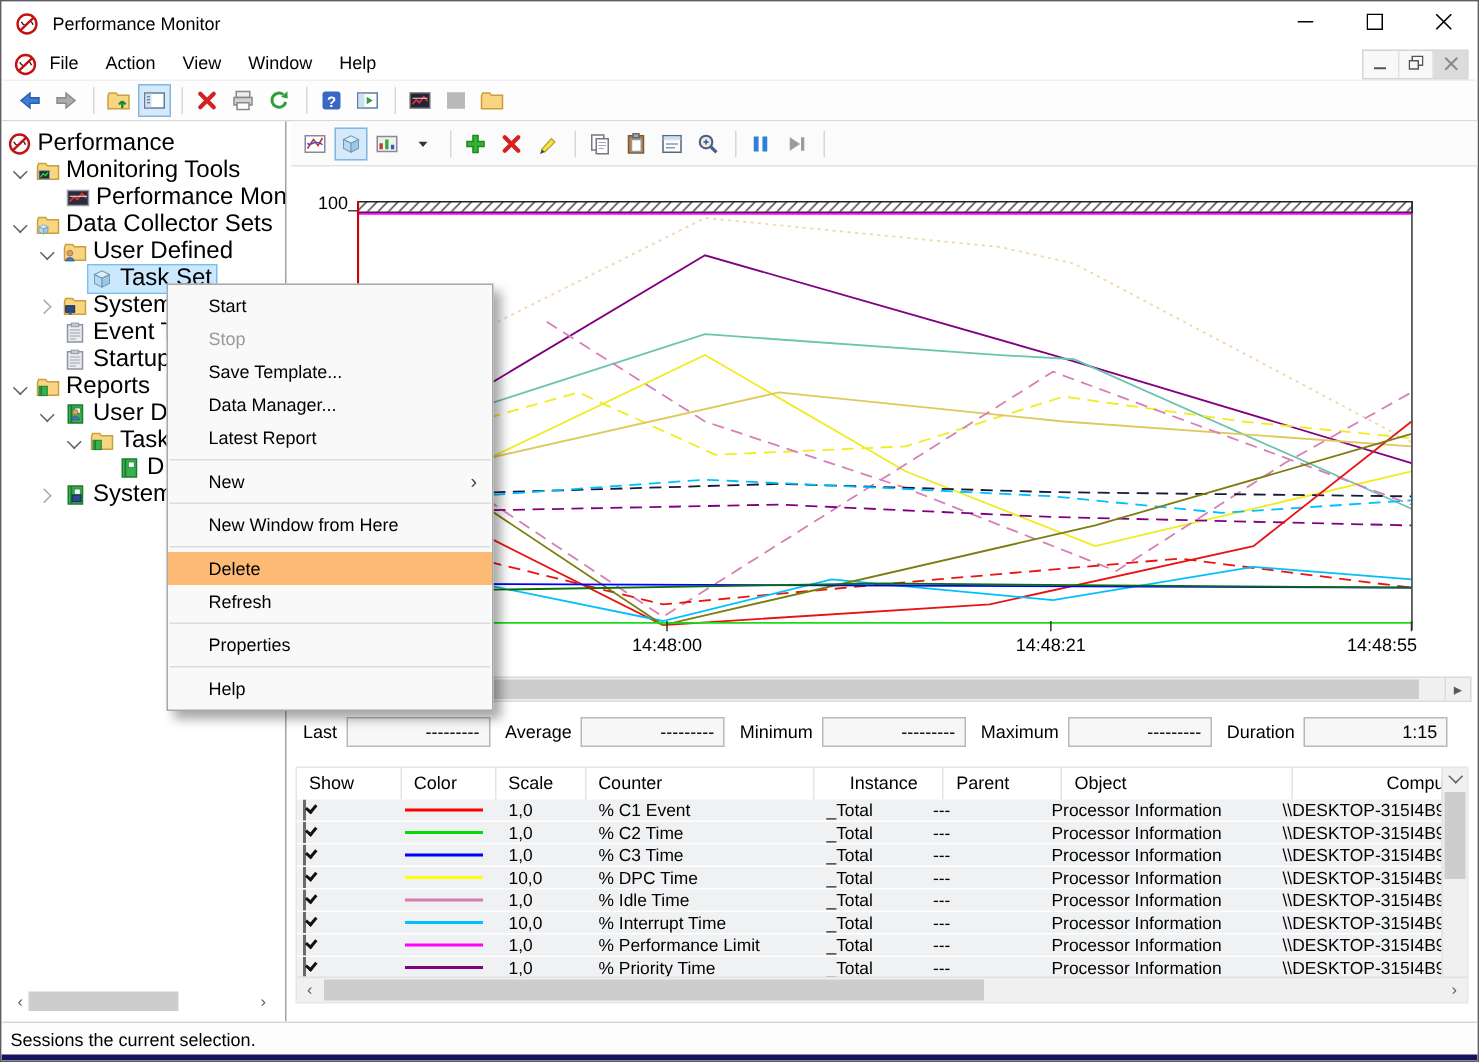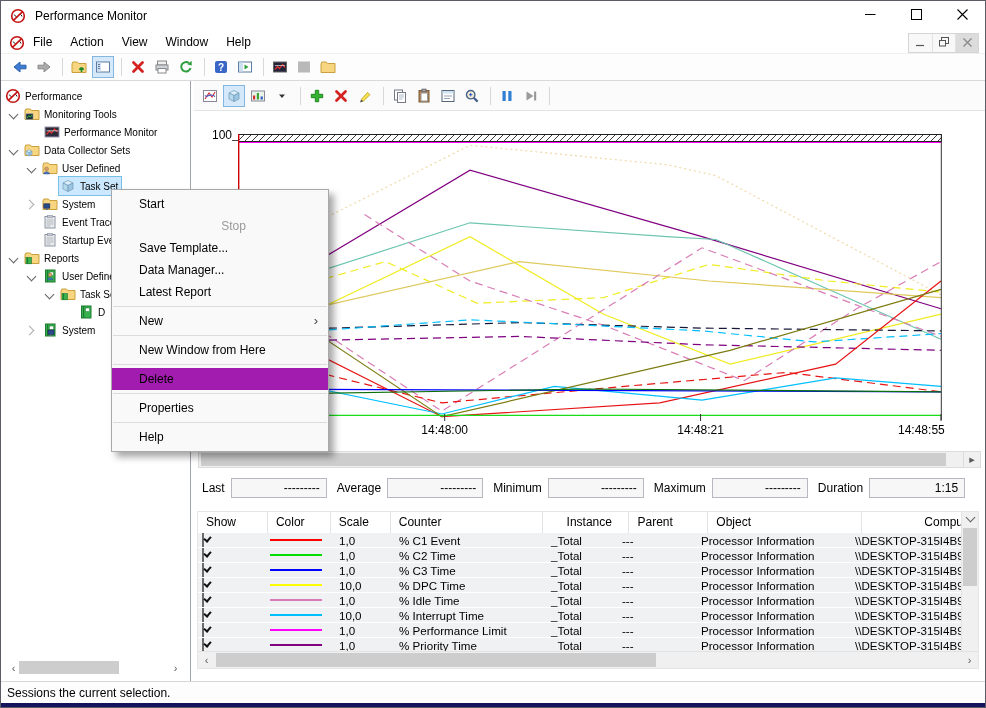--- a/index.html
+++ b/index.html
@@ -29,21 +29,21 @@
   .tb-btn.sel { background:#d5e9fa; border:1px solid #84b7e0; }
   .tb-sep { width:1px; height:18px; background:#d8d8d8; margin:0 5px; }
 
   
   .tree-panel { position:absolute; left:0; top:80px; width:190px; bottom:26px; background:#fff; border-right:1px solid #9fa4ab; overflow:hidden; }
   .tree-row { position:absolute; left:0; right:0; height:18px; display:flex; align-items:center; white-space:nowrap; }
   .tree-chev { position:absolute; width:14px; height:14px; top:2px; }
   .tree-body { position:absolute; display:flex; align-items:center; height:18px; padding:0 3px 0 1px; }
   .tree-body.sel { background:#cbe8ff; outline:1px solid #77c0ea; }
   .tree-icon { width:16px; height:16px; margin-right:4px; flex:none; }
-  .tree-label { font-size:10px; }
+  .tree-label { font-size:16px; }
 
   
   .hscroll { position:absolute; height:17px; background:#f0f0f0; border:1px solid #dcdcdc; }
   .scroll-thumb { position:absolute; top:1px; bottom:1px; background:#cdcdcd; }
   .scroll-arrow { position:absolute; top:0; bottom:0; width:17px; display:flex; align-items:center; justify-content:center; color:#5a5a5a; font-size:11px; background:#f0f0f0; }
   .vscroll { position:absolute; width:17px; background:#f0f0f0; border-left:1px solid #e2e2e2; }
   .vscroll .scroll-arrow { left:0; right:0; width:auto; height:15px; }
 
   
   .content { position:absolute; left:193px; top:80px; width:791px; bottom:26px; background:#fff; }
@@ -68,22 +68,22 @@
   .cb .tick { position:absolute; left:2px; top:1px; width:5px; height:7px; border-right:2px solid #111; border-bottom:2px solid #111; transform:rotate(40deg); }
   .swatch { height:2px; width:52px; margin:6px 0 0 2px; }
 
   
   .statusbar { position:absolute; left:0; right:0; bottom:4px; height:22px; background:#fdfdfd; border-top:1px solid #d7d7d7; display:flex; align-items:center; padding-left:6px; }
   .bottom-strip { position:absolute; left:0; right:0; bottom:0; height:4px; background:#14145e; }
 
   
   .ctx-menu { position:absolute; left:110px; top:188px; width:218px; background:#f9f9f9; border:1px solid #a8a8a8; box-shadow:5px 5px 7px rgba(0,0,0,0.35); padding:3px 0; z-index:100; }
   .ctx-item { height:22px; line-height:22px; padding-left:27px; position:relative; font-size:12px; }
-  .ctx-item.hl { background:#a21caf; }
-  .ctx-item.dis { color:#9a9a9a;text-align:center; }
+  .ctx-item.hl { background:#fdba74; }
+  .ctx-item.dis { color:#9a9a9a; }
   .ctx-sep { border-top:1px solid #dcdcdc; margin:3px 1px; }
   .ctx-sub { position:absolute; right:10px; top:0; font-size:13px; color:#444; }
 
   .chev-glyph { display:inline-block; width:7px; height:7px; border-right:1.6px solid #636363; border-bottom:1.6px solid #636363; }
   .chev-down { transform:rotate(45deg); margin:1px 0 0 2px; }
   .chev-right { transform:rotate(-45deg); border-color:#ababab; margin:3px 0 0 0; }
 </style>
 </head>
 <body>
 
@@ -722,19 +722,20 @@
       <div class="ctx-item dis"><span>Stop</span></div>
       <div class="ctx-item"><span>Save Template...</span></div>
       <div class="ctx-item"><span>Data Manager...</span></div>
       <div class="ctx-item"><span>Latest Report</span></div>
       <div class="ctx-sep"></div>
       <div class="ctx-item"><span>New</span><span class="ctx-sub">›</span></div>
       <div class="ctx-sep"></div>
       <div class="ctx-item"><span>New Window from Here</span></div>
       <div class="ctx-sep"></div>
       <div class="ctx-item hl"><span>Delete</span></div>
+      <div class="ctx-item"><span>Refresh</span></div>
       <div class="ctx-sep"></div>
       <div class="ctx-item"><span>Properties</span></div>
       <div class="ctx-sep"></div>
       <div class="ctx-item"><span>Help</span></div>
     </div>
 
 </div>
 
 </body></html>

